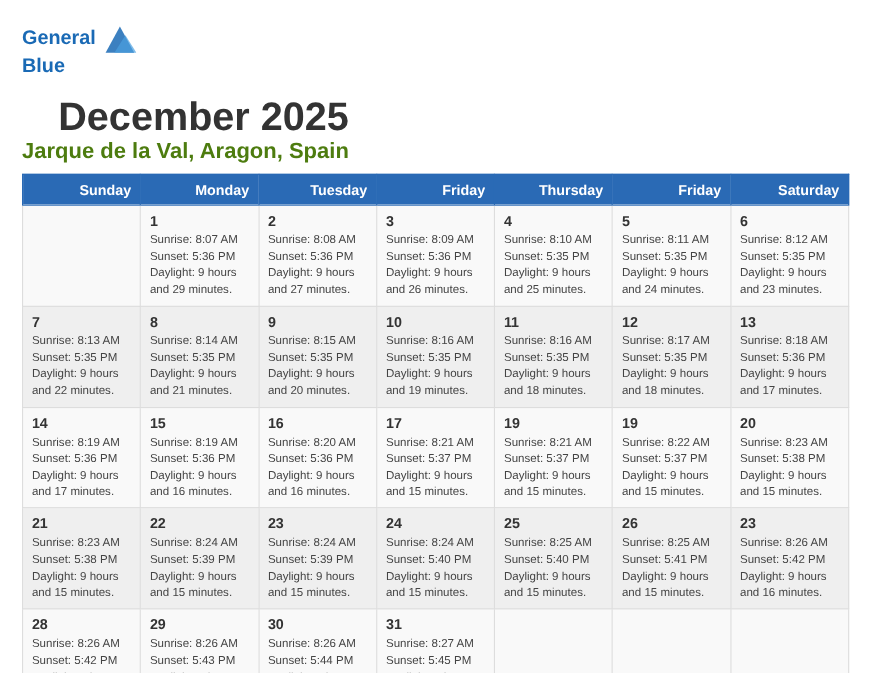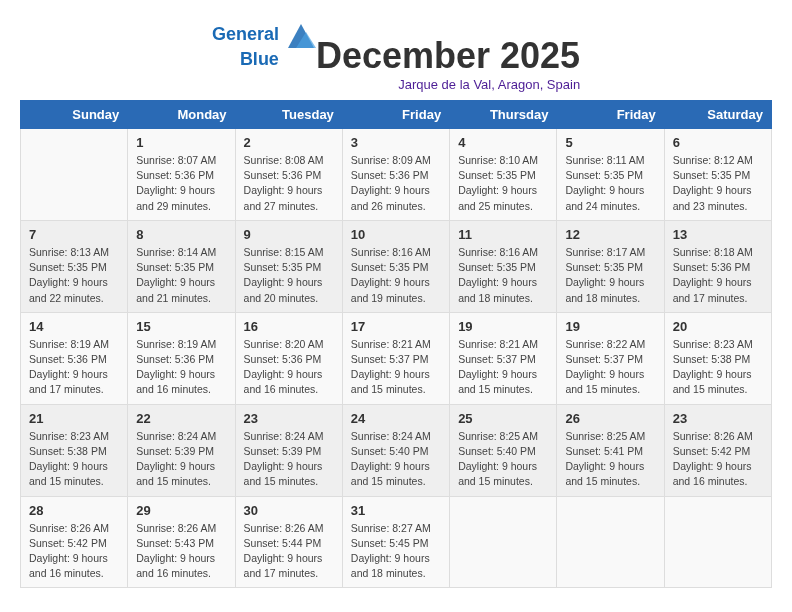--- a/index.html
+++ b/index.html
@@ -5,23 +5,24 @@
     * { box-sizing: border-box; margin: 0; padding: 0; }
     body {
       font-family: Arial, sans-serif;
       background: #fff;
       width: 792px;
       min-height: 612px;
       padding: 20px;
     }
     .header {
       display: flex;
-      justify-content: center;
+      justify-content: space-between;
       align-items: flex-start;
       margin-bottom: 8px;
+      flex-direction: column;
     }
     .logo {
       display: flex;
       align-items: center;
     }
     .logo-text {
       font-size: 18px;
       font-weight: bold;
       color: #333;
       line-height: 1.1;
@@ -37,22 +38,23 @@
     .title-block {
       text-align: right;
       margin-top: 15px;
     }
     .month-title {
       font-size: 36px;
       font-weight: bold;
       color: #333;
     }
     .location {
-      font-size: 13px;
-      color: #4c1d95;
+      font-size: 20px;
+      color: #4d7c0f;
+      font-weight: bold;
     }
     table {
       width: 100%;
       border-collapse: collapse;
       font-size: 11px;
     }
     thead tr th {
       background-color: #2a6ab5;
       color: #fff;
       text-align: right;
@@ -93,21 +95,21 @@
 <div class="header">
   <div class="logo">
     <div>
       <div class="logo-text">
         <span>General</span>
         <svg class="logo-icon" viewBox="0 0 30 30" style="display:inline-block;vertical-align:middle;margin-left:2px;">
           <polygon points="2,28 15,4 28,28" fill="#1a6ab5" opacity="0.85"></polygon>
           <polygon points="10,28 20,12 30,28" fill="#4a9fdf" opacity="0.7"></polygon>
         </svg>
       </div>
-      <div class="logo-text" style="color:#1a6ab5;font-size:18px;font-weight:bold;margin-left:28px;">Blue</div>
+      <div class="logo-text" style="color:#1a6ab5;font-size:18px;font-weight:bold;">Blue</div>
     </div>
   </div>
   <div class="title-block">
     <div class="month-title">December 2025</div>
     <div class="location">Jarque de la Val, Aragon, Spain</div>
   </div>
 </div>
 
 <table>
   <thead>

